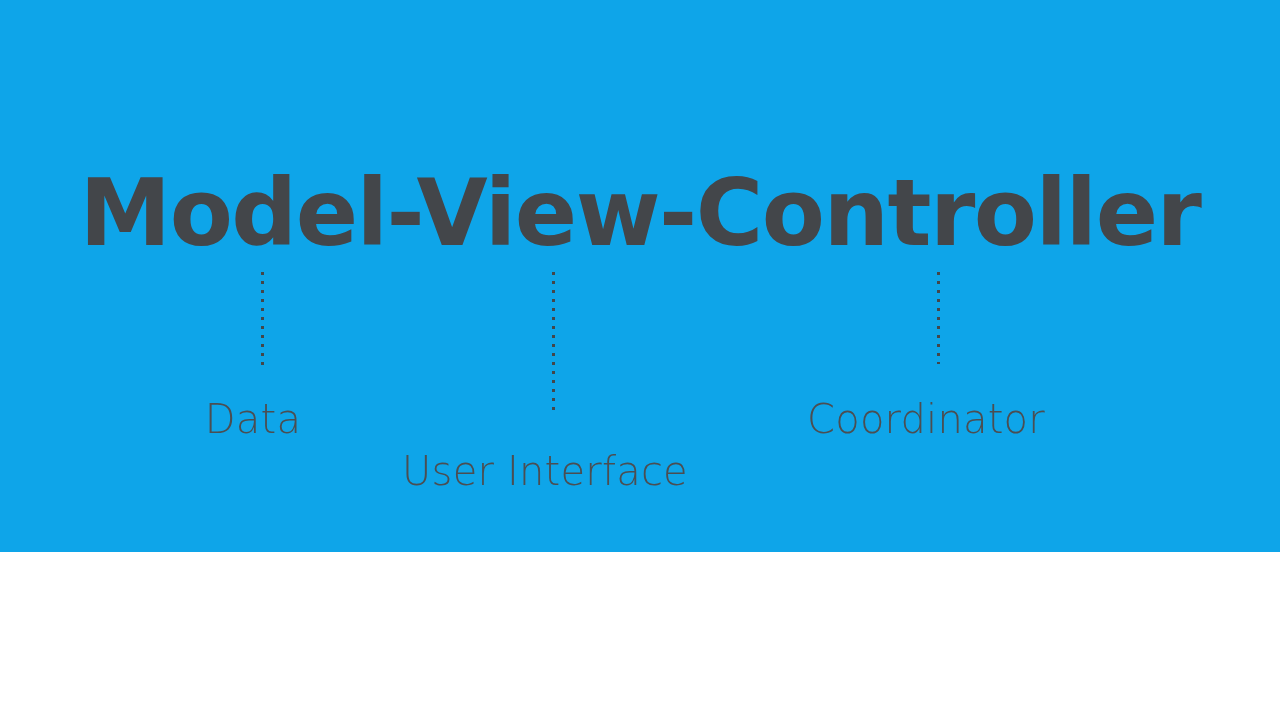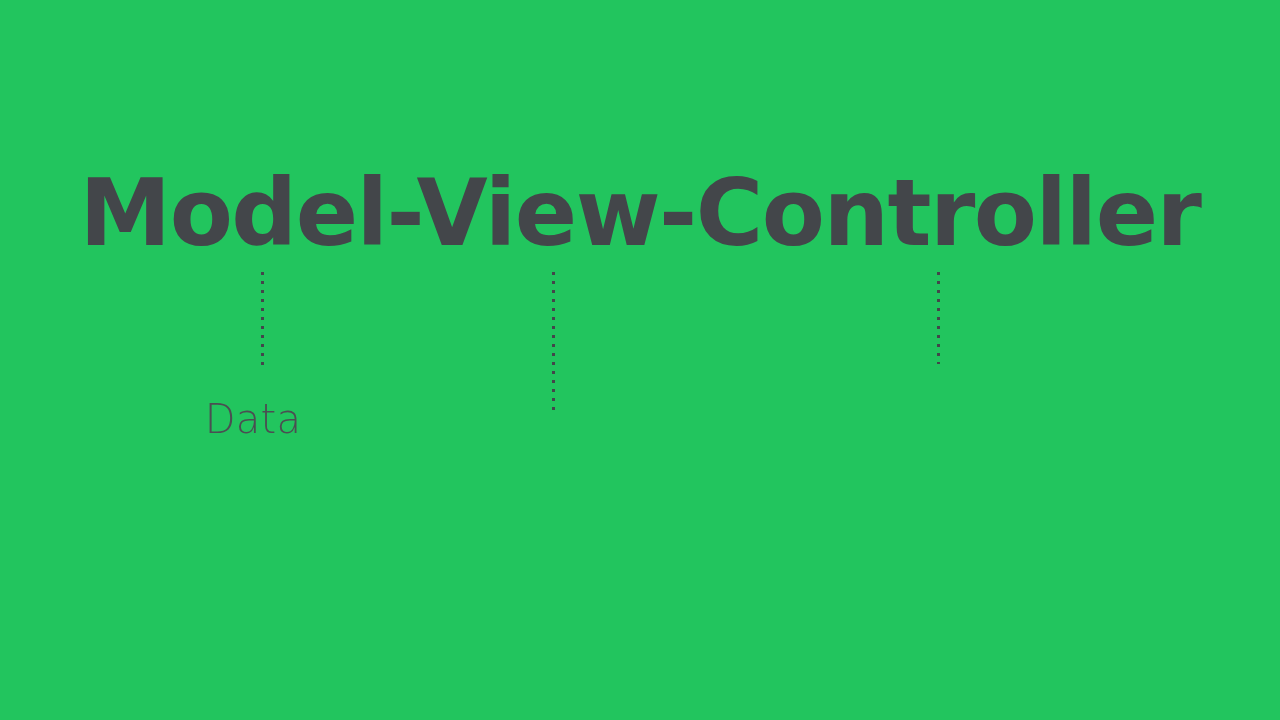--- a/index.html
+++ b/index.html
@@ -5,22 +5,22 @@
 <style>
   html, body {
     margin: 0;
     padding: 0;
     background: #ffffff;
   }
 
   #slide {
     position: relative;
     width: 1280px;
-    height: 720px;
-    background: #22c55e;
+    height: 552px;
+    background: #0ea5e9;
     overflow: hidden;
     font-family: "DejaVu Sans", sans-serif;
     -webkit-font-smoothing: antialiased;
   }
 
   
   .title {
     position: absolute;
     left: 0;
     right: 0;
@@ -68,16 +68,18 @@
 <body>
 
 <div id="slide">
 
   <div class="title">Model-View-Controller</div>
 
   <div class="leader" style="left:261px; top:272px; height:93px;"></div>
   <div class="label" style="left:253px; top:391px;">Data</div>
 
   <div class="leader" style="left:552px; top:272px; height:144px;"></div>
+  <div class="label" style="left:545px; top:443px;">User Interface</div>
 
   <div class="leader" style="left:937px; top:272px; height:92px;"></div>
+  <div class="label" style="left:926px; top:391px;">Coordinator</div>
 
 </div>
 
 </body></html>

